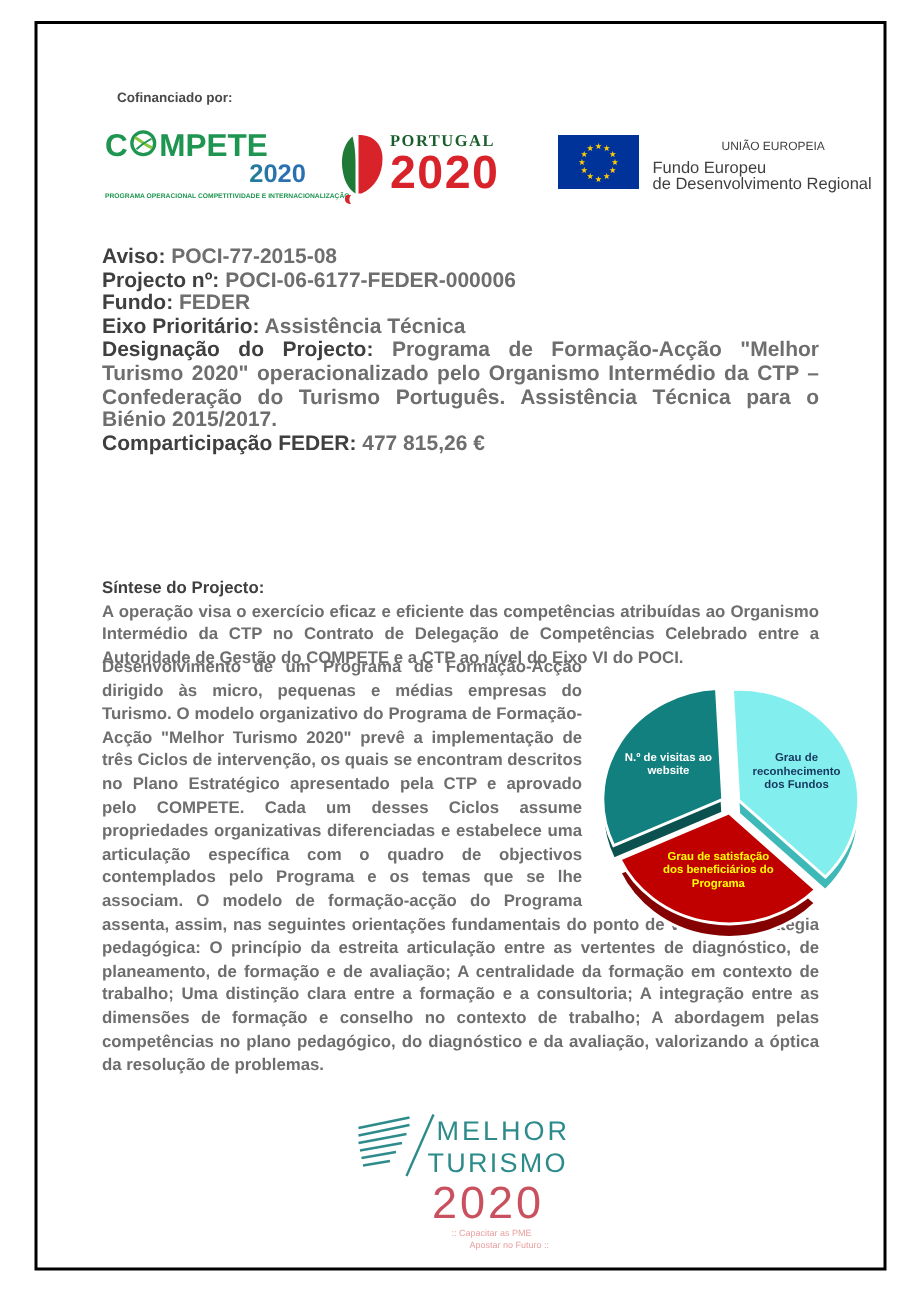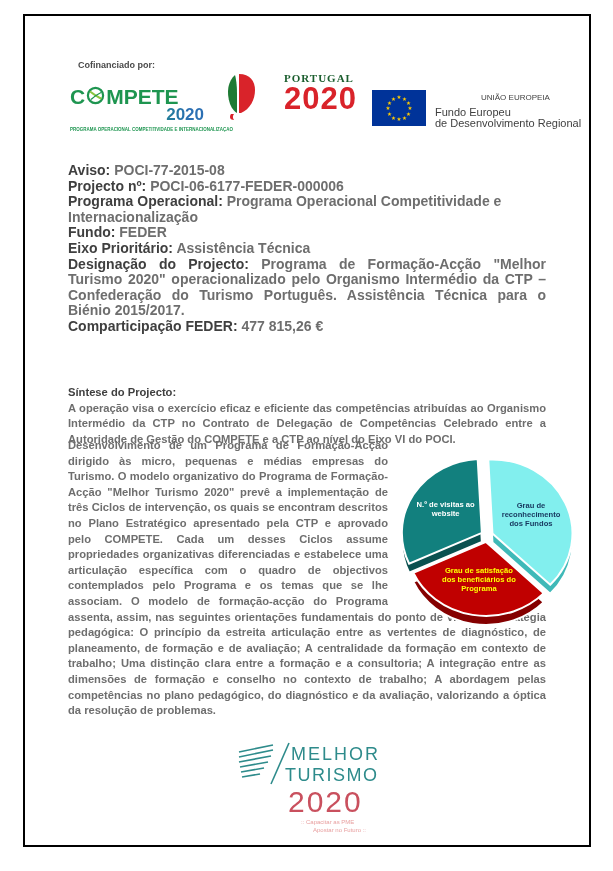--- a/index.html
+++ b/index.html
@@ -18,21 +18,21 @@
   
   .compete-logo { position: absolute; left: 70px; top: 86px; width: 140px; }
   .compete-name { font-size: 21px; font-weight: bold; color: #1E9550; letter-spacing: 0px; line-height: 20px; display: flex; align-items: center; }
   .compete-globe { display: inline-block; margin: 0 1px; }
   .compete-year {
     text-align: right; font-size: 17px; font-weight: bold; margin-top: -3px; padding-right: 6px;
     background: linear-gradient(90deg, #1E9550 30%, #1a8a80 55%, #2B6FB3 85%);
     -webkit-background-clip: text; background-clip: text; color: transparent;
   }
   .compete-caption { color: #1E9550; font-size: 8px; transform: scale(0.56); transform-origin: 0 0; white-space: nowrap; margin-top: 2px; font-weight: bold; }
-  .portugal-logo { position: absolute; left: 222px; top: 72px; display: flex; align-items: flex-start; gap: 24px; }
+  .portugal-logo { position: absolute; left: 222px; top: 88px; display: flex; align-items: flex-start; }
   .portugal-text { margin-left: 4px; }
   .portugal-name { font-family: "Liberation Serif", serif; font-weight: bold; font-size: 11px; color: #1B5E2E; letter-spacing: 1px; }
   .portugal-year { font-size: 31px; font-weight: bold; color: #D9232A; letter-spacing: 1px; line-height: 30px; }
   .eu-logo { position: absolute; left: 372px; top: 90px; display: flex; }
   .eu-text { margin-left: 9px; padding-top: 3px; }
   .eu-org { font-size: 8px; color: #3f3f3f; margin-bottom: 5px; margin-left: 46px; }
   .eu-fund { font-size: 11px; color: #3f3f3f; line-height: 10.5px; }
   
   .info-block {
     position: absolute; left: 68px; top: 163px; width: 478px;
@@ -118,24 +118,20 @@
   <div class="info-block">
     <div class="info-line">
       <span class="lbl">Aviso:</span>
       <span class="val">POCI-77-2015-08</span>
     </div>
     <div class="info-line">
       <span class="lbl">Projecto nº:</span>
       <span class="val">POCI-06-6177-FEDER-000006</span>
     </div>
     <div class="info-line">
-      <span class="lbl">Programa Operacional:</span>
-      <span class="val">Programa Operacional Competitividade e Internacionalização</span>
-    </div>
-    <div class="info-line">
       <span class="lbl">Fundo:</span>
       <span class="val">FEDER</span>
     </div>
     <div class="info-line">
       <span class="lbl">Eixo Prioritário:</span>
       <span class="val">Assistência Técnica</span>
     </div>
     <div class="para">
       <span class="lbl">Designação do Projecto:</span>
       <span class="val">Programa de Formação-Acção "Melhor Turismo 2020" operacionalizado pelo Organismo Intermédio da CTP – Confederação do Turismo Português. Assistência Técnica para o Biénio 2015/2017.</span>

